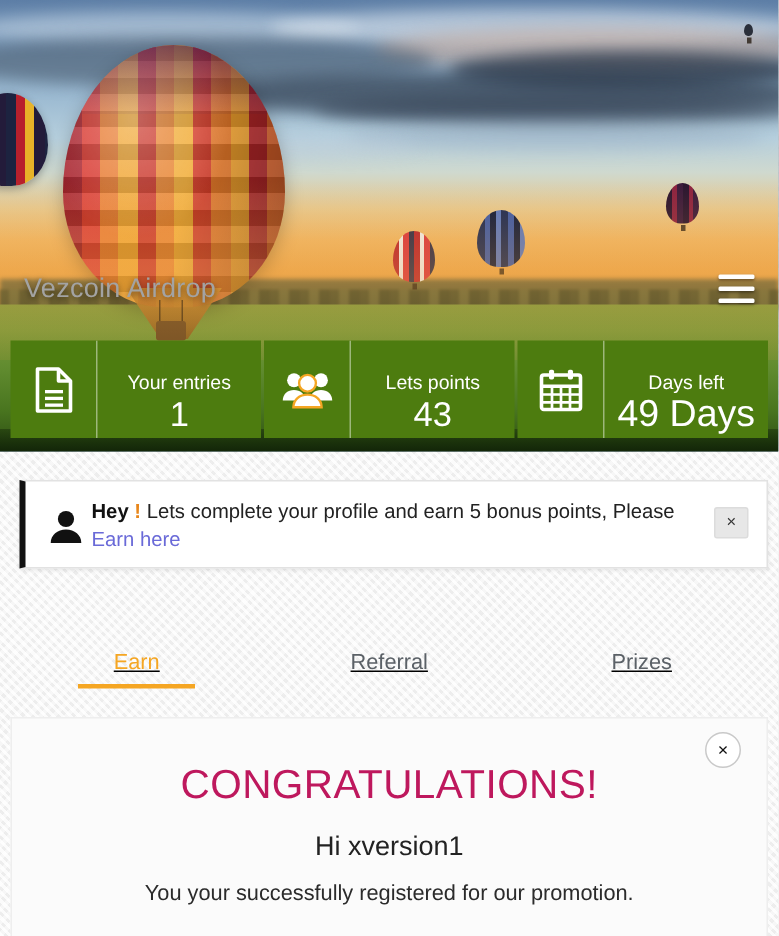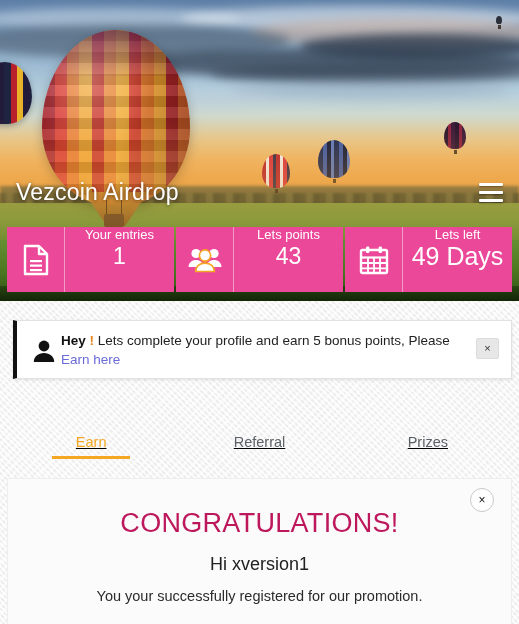--- a/index.html
+++ b/index.html
@@ -203,22 +203,22 @@
     left: 0; bottom: 86px;
     width: 519px;
     height: 46px;
     display: flex;
     align-items: center;
     justify-content: space-between;
     padding: 0 16px;
     z-index: 5;
   }
   .hero-title {
-    color: #ffffff;
-    font-size: 23px;
+    color: #a3a3a3;
+    font-size: 18px;
     font-weight: 400;
     letter-spacing: .2px;
     text-shadow: 0 1px 4px rgba(0,0,0,.55);
   }
   .hamburger {
     width: 24px; height: 19px;
     display: flex; flex-direction: column; justify-content: space-between;
     cursor: pointer;
   }
   .hamburger span {
@@ -232,23 +232,23 @@
     position: absolute;
     left: 7px; bottom: 9px;
     width: 505px;
     height: 65px;
     display: flex;
     gap: 2px;
     z-index: 6;
   }
   .stat {
     flex: 1;
-    background: #ec4899;
-    display: flex;
-    align-items: flex-start;
+    background: #4d7c0f;
+    display: flex;
+    align-items: flex-end;
     overflow: hidden;
   }
   .stat-icon {
     width: 58px;
     min-width: 58px;
     height: 100%;
     display: flex;
     align-items: center;
     justify-content: center;
     color: #ffffff;
@@ -487,21 +487,21 @@
           <svg width="30" height="30" viewBox="0 0 30 30" fill="none">
             <rect x="2" y="5" width="26" height="23" rx="1.5" stroke="#ffffff" stroke-width="2.4"></rect>
             <rect x="7" y="1.5" width="3.4" height="6.5" rx="1.2" fill="#ffffff"></rect>
             <rect x="19.6" y="1.5" width="3.4" height="6.5" rx="1.2" fill="#ffffff"></rect>
             <path d="M2 12.5h26" stroke="#ffffff" stroke-width="2.2"></path>
             <path d="M9 12.5v15.5M15 12.5v15.5M21 12.5v15.5" stroke="#ffffff" stroke-width="1.8"></path>
             <path d="M2 18h26M2 23.3h26" stroke="#ffffff" stroke-width="1.8"></path>
           </svg>
         </div>
         <div class="stat-body">
-          <div class="stat-label">Lets left</div>
+          <div class="stat-label">Days left</div>
           <div class="stat-value">49 Days</div>
         </div>
       </div>
 
     </div>
   </div>
 
   <div class="alert">
     <div class="alert-icon">
       <svg width="22" height="24" viewBox="0 0 22 24" fill="#111111">

